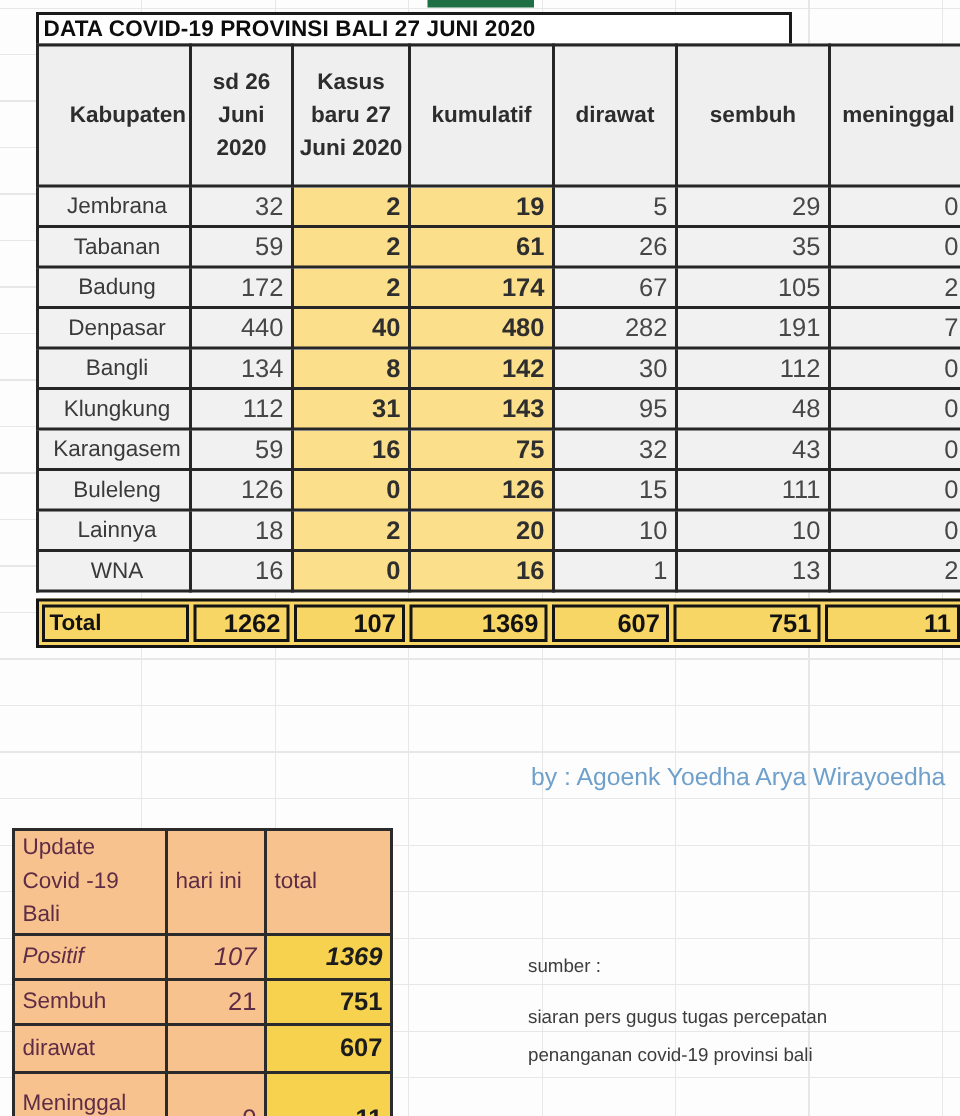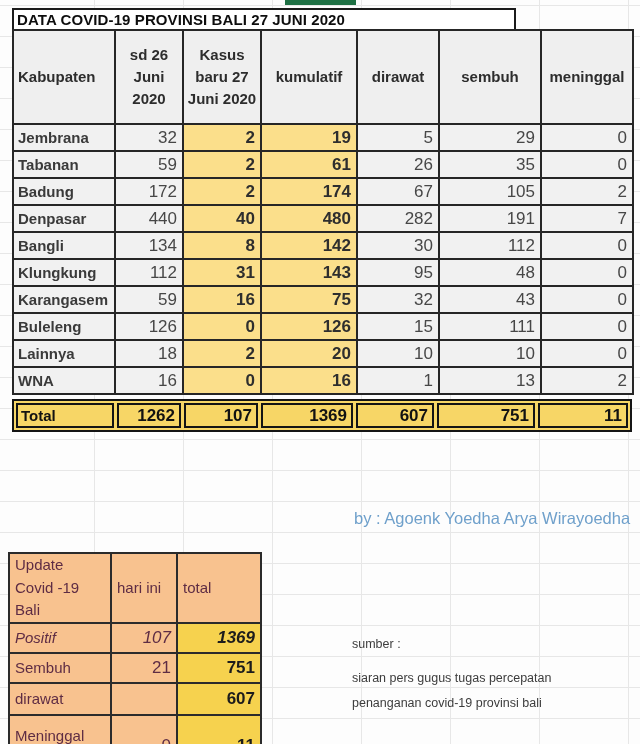--- a/index.html
+++ b/index.html
@@ -9,37 +9,37 @@
     position:relative; width:640px; height:744px; overflow:hidden;
     background:
       repeating-linear-gradient(to bottom, transparent 0 30px, #e7e7e7 30px 31px),
       repeating-linear-gradient(to right, transparent 0 88px, #e7e7e7 88px 89px),
       #fdfdfd;
     background-position:0 6px, 6px 0, 0 0;
   }
 
   .green-bar { position:absolute; left:285px; top:0; width:71px; height:5px; background:#1e7044; }
 
-  .sheet { position:absolute; left:12px; top:8px; width:504px;border-radius:19px; }
+  .sheet { position:absolute; left:24px; top:8px; width:504px;border-radius:19px; }
 
   .title-bar {
     border:2px solid #1b1b1b; background:#fff; height:23px;
     font-weight:bold; font-size:15px; line-height:19px; color:#0d0d0d;
     padding-left:3px; letter-spacing:0.1px;
   }
 
   table.main { border-collapse:collapse; table-layout:fixed; width:620px; margin-top:-2px; background:#efefef; }
   table.main th, table.main td { border:2px solid #262626; overflow:hidden; }
   table.main th {
     height:94px; background:#efefef; font-size:15px; font-weight:bold; color:#2d2d2d;
     text-align:center; padding:2px; line-height:1.45;
   }
-  table.main th.first { text-align:left; padding-left:4px; }
+  table.main th.first { text-align:right; padding-left:4px; }
   table.main td { height:27px; background:#f1f1f1; }
-  td.rlabel { font-weight:bold; font-size:15px; color:#3a3a3a; padding-left:4px; text-align:left; }
+  td.rlabel { font-weight:normal; font-size:15px; color:#3a3a3a; padding-left:4px; text-align:center; }
   td.num { text-align:right; padding-right:5px; font-size:17px; color:#474747; }
   td.yellow { background:#fbdf8b !important; font-weight:bold; color:#2e2e2e; }
 
   .total-row {
     margin-top:4px; width:620px; height:33px; display:flex; gap:3px; padding:2px;
     background:#f7d666; border:2px solid #141414;
   }
   .total-cell {
     border:2px solid #141414; background:#f7d666; color:#121212; font-weight:bold;
     font-size:17px; display:flex; align-items:center; justify-content:flex-end; padding-right:4px;

